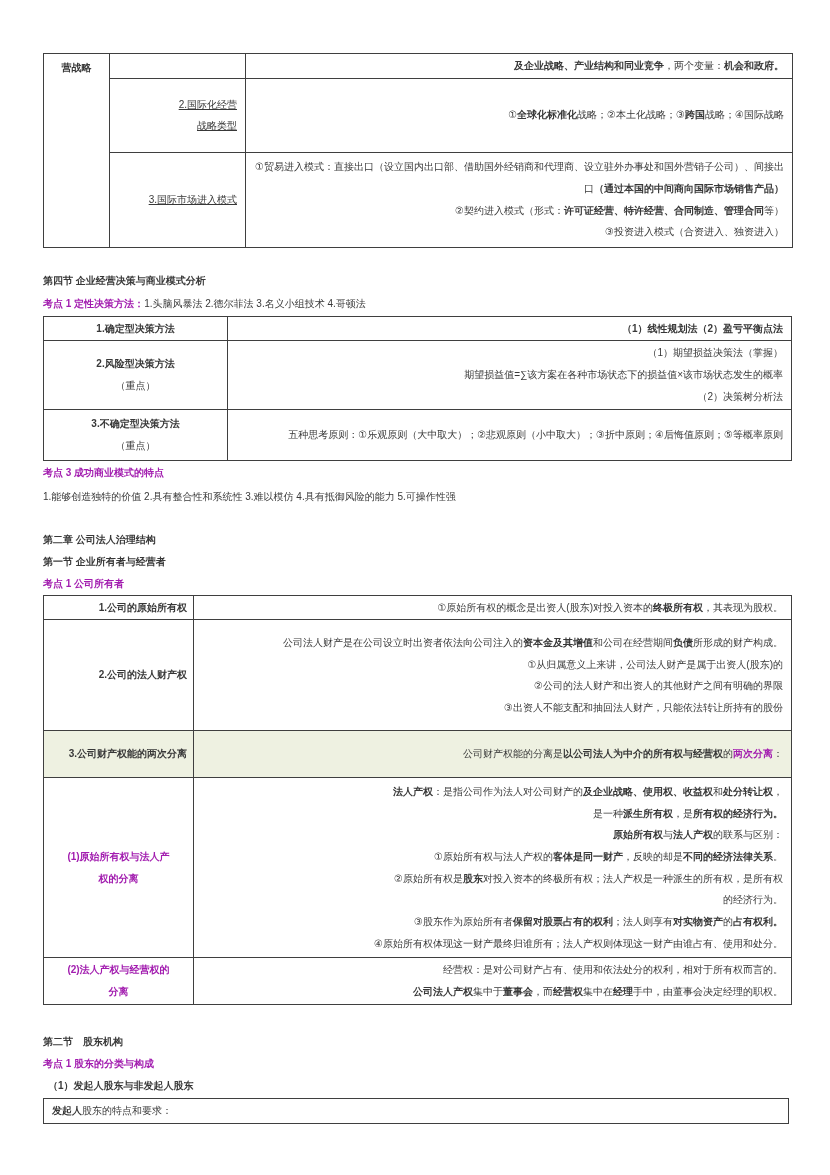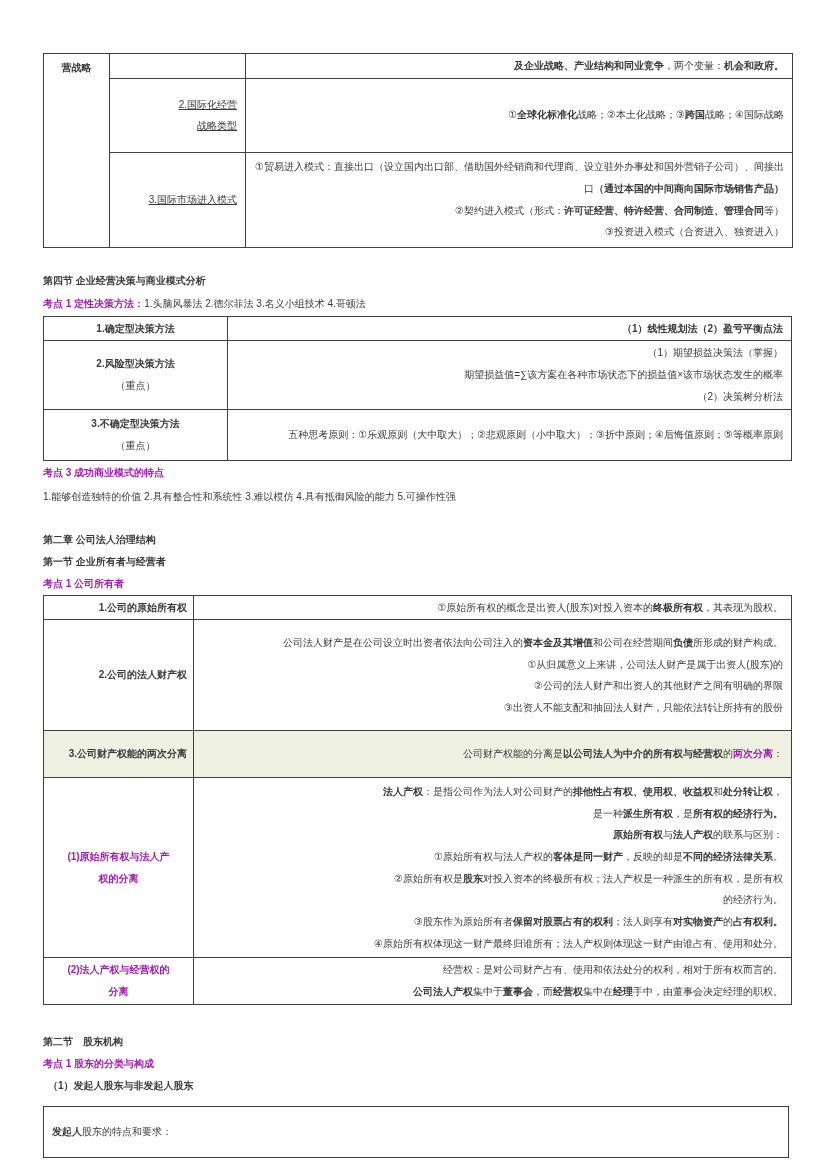--- a/index.html
+++ b/index.html
@@ -61,26 +61,26 @@
   .t3 tr:nth-child(2) td{height:108px;}
   .t3 tr:nth-child(3) td{height:44px;}
   .t3 tr:nth-child(4) td{height:177px;}
   .t3 tr:nth-child(5) td{height:43px;}
   .t3 .lcell{padding:1px 6px;}
   .t3 .center{text-align:center;}
   .t3 .greenrow td{background:#eef1e1;}
 
   
   .founder-box{
-    margin-top:9px;
+    margin-top:1px;
     border:1px solid #3f3f3f;
     width:728px;
     height:24px;
     line-height:24px;
-    padding:13px 8px;
+    padding:0 8px;
     white-space:pre-wrap;
   }
 </style>
 </head>
 <body>
 
 <div class="page">
   <div class="content">
 
     <table class="t1">
@@ -148,21 +148,21 @@
 ②公司的法人财产和出资人的其他财产之间有明确的界限
 ③出资人不能支配和抽回法人财产，只能依法转让所持有的股份</span></td>
       </tr>
       <tr class="greenrow">
         <td class="c1 lcell"><span class="b">3.公司财产权能的两次分离</span></td>
         <td class="c2"><span>公司财产权能的分离是</span><span class="b">以公司法人为中介的所有权与经营权</span><span>的</span><span class="b r">两次分离</span><span>：</span></td>
       </tr>
       <tr>
         <td class="c1 lcell center"><span class="b r">(1)原始所有权与法人产
 权的分离</span></td>
-        <td class="c2"><span class="b">法人产权</span><span>：是指公司作为法人对公司财产的</span><span class="b">排他性占有权、使用权、收益权</span><span>和</span><span class="b">处分转让权</span><span>，
+        <td class="c2"><span class="b">法人产权</span><span>：是指公司作为法人对公司财产的</span><span class="b">及企业战略、使用权、收益权</span><span>和</span><span class="b">处分转让权</span><span>，
 是一种</span><span class="b">派生所有权</span><span>，是</span><span class="b">所有权的经济行为。</span><span>
 </span><span class="b">原始所有权</span><span>与</span><span class="b">法人产权</span><span>的联系与区别：
 ①原始所有权与法人产权的</span><span class="b">客体是同一财产</span><span>，反映的却是</span><span class="b">不同的经济法律关系</span><span>。
 ②原始所有权是</span><span class="b">股东</span><span>对投入资本的终极所有权；法人产权是一种派生的所有权，是所有权
 的经济行为。
 ③股东作为原始所有者</span><span class="b">保留对股票占有的权利</span><span>；法人则享有</span><span class="b">对实物资产</span><span>的</span><span class="b">占有权利。</span><span>
 ④原始所有权体现这一财产最终归谁所有；法人产权则体现这一财产由谁占有、使用和处分。</span></td>
       </tr>
       <tr>
         <td class="c1 lcell center"><span class="b r">(2)法人产权与经营权的

